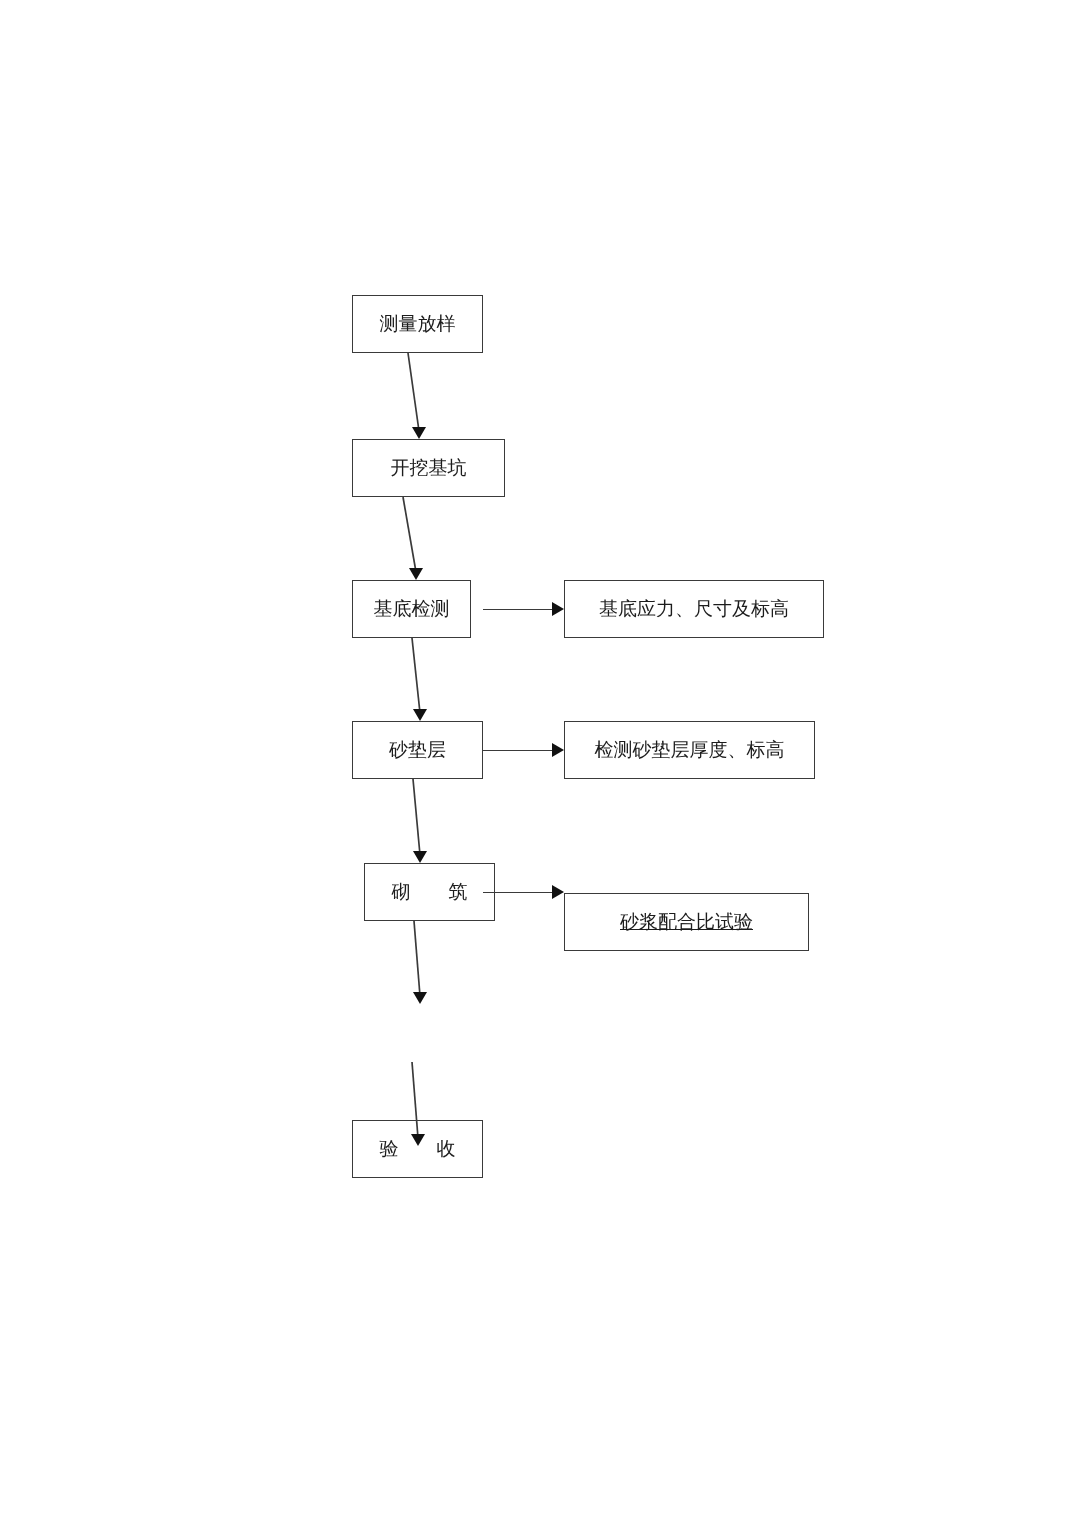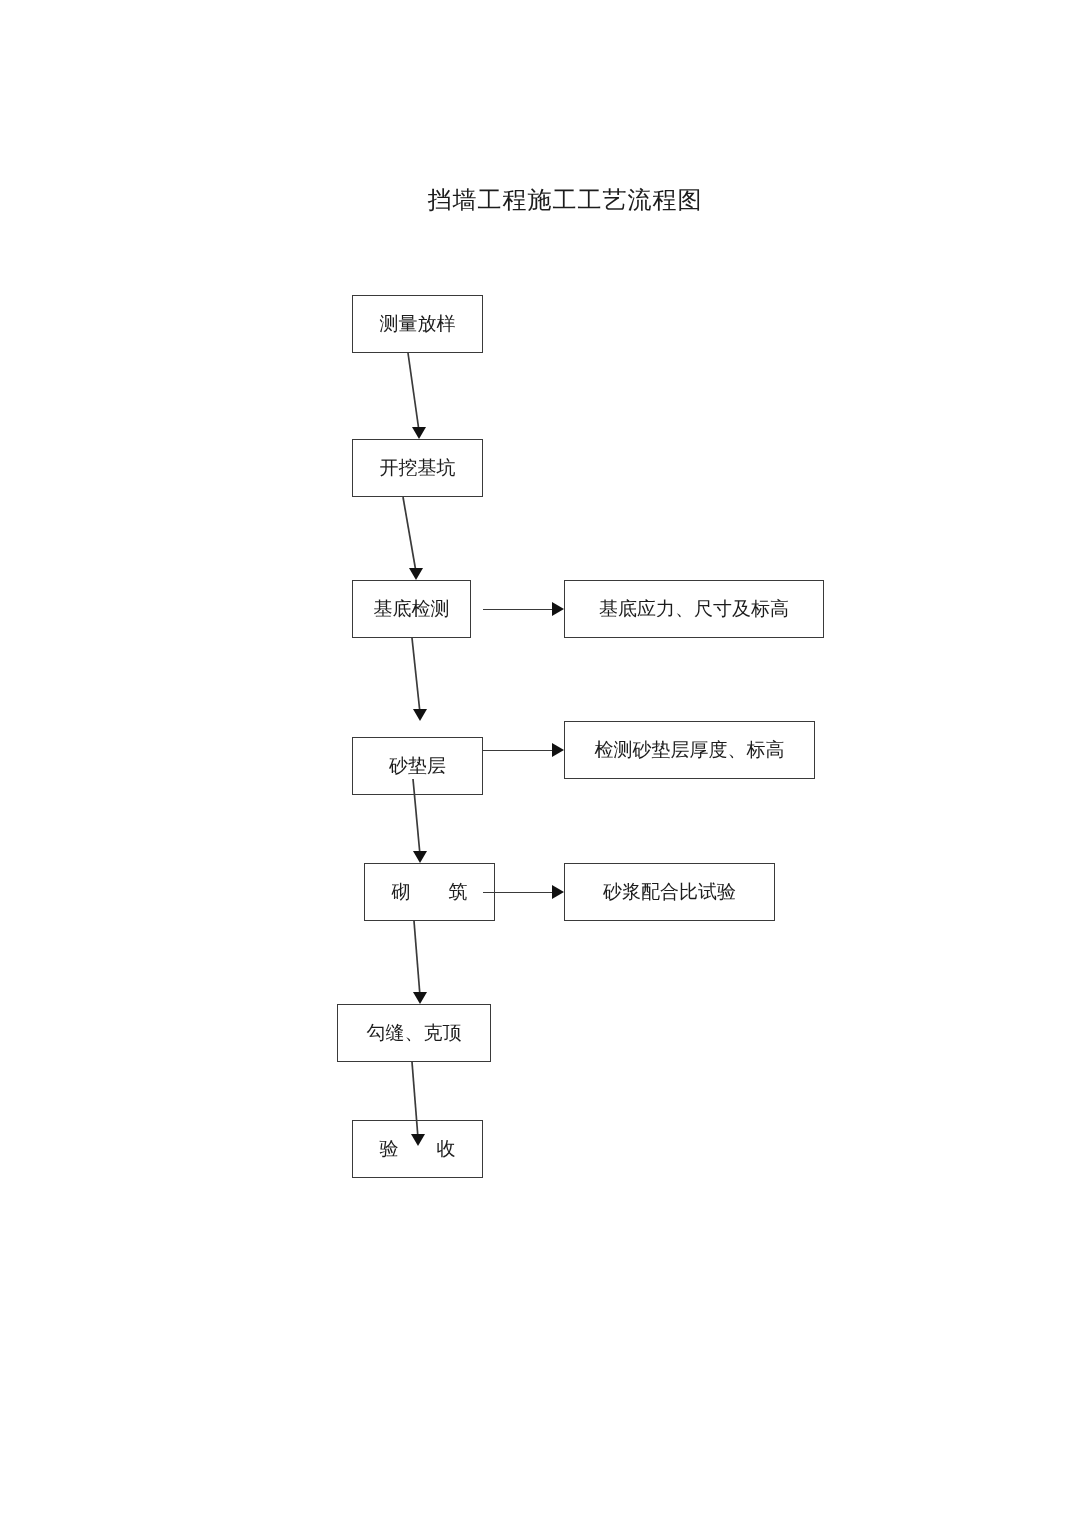--- a/index.html
+++ b/index.html
@@ -73,61 +73,55 @@
     border-bottom: 7px solid transparent;
     border-left: 12px solid #111111;
   }
   svg.slant-line { position: absolute; overflow: visible; }
 </style>
 </head>
 <body>
 
 <div id="page">
 
-  <div class="doc-title">
-    <span>挡墙工程施工工艺流程图</span>
-  </div>
 
   <div class="node node-main" style="left:352px; top:295px; width:131px; height:58px;">
     <span>测量放样</span>
   </div>
 
-  <div class="node node-main" style="left:352px; top:439px; width:131px; height:58px;">
+  <div class="node node-main" style="left:352px; top:439px; width:153px; height:58px;">
     <span>开挖基坑</span>
   </div>
 
   <div class="node node-main" style="left:352px; top:580px; width:119px; height:58px;">
     <span>基底检测</span>
   </div>
 
-  <div class="node node-main" style="left:352px; top:721px; width:131px; height:58px;margin-top:16px;">
+  <div class="node node-main" style="left:352px; top:721px; width:131px; height:58px;">
     <span>砂垫层</span>
   </div>
 
   <div class="node node-main" style="left:364px; top:863px; width:131px; height:58px;">
     <span>砌　　筑</span>
   </div>
 
-  <div class="node node-main" style="left:337px; top:1004px; width:154px; height:58px;">
-    <span>勾缝、克顶</span>
-  </div>
 
   <div class="node node-main" style="left:352px; top:1120px; width:131px; height:58px;">
     <span>验　　收</span>
   </div>
 
   <div class="node node-side" style="left:564px; top:580px; width:260px; height:58px;">
     <span>基底应力、尺寸及标高</span>
   </div>
 
   <div class="node node-side" style="left:564px; top:721px; width:251px; height:58px;">
     <span>检测砂垫层厚度、标高</span>
   </div>
 
-  <div class="node node-side" style="left:564px; top:863px; width:211px; height:58px;">
+  <div class="node node-side" style="left:564px; top:893px; width:245px; height:58px;text-decoration:underline;">
     <span>砂浆配合比试验</span>
   </div>
 
   <svg class="slant-line" style="left:0; top:0; width:1080px; height:1527px; pointer-events:none;">
     <line x1="408" y1="353" x2="419" y2="431" stroke="#3a3a3a" stroke-width="1.7"></line>
     <line x1="403" y1="497" x2="416" y2="572" stroke="#3a3a3a" stroke-width="1.7"></line>
     <line x1="412" y1="638" x2="420" y2="713" stroke="#3a3a3a" stroke-width="1.7"></line>
     <line x1="413" y1="779" x2="420" y2="855" stroke="#3a3a3a" stroke-width="1.7"></line>
     <line x1="414" y1="921" x2="420" y2="996" stroke="#3a3a3a" stroke-width="1.7"></line>
     <line x1="412" y1="1062" x2="418" y2="1138" stroke="#3a3a3a" stroke-width="1.7"></line>

